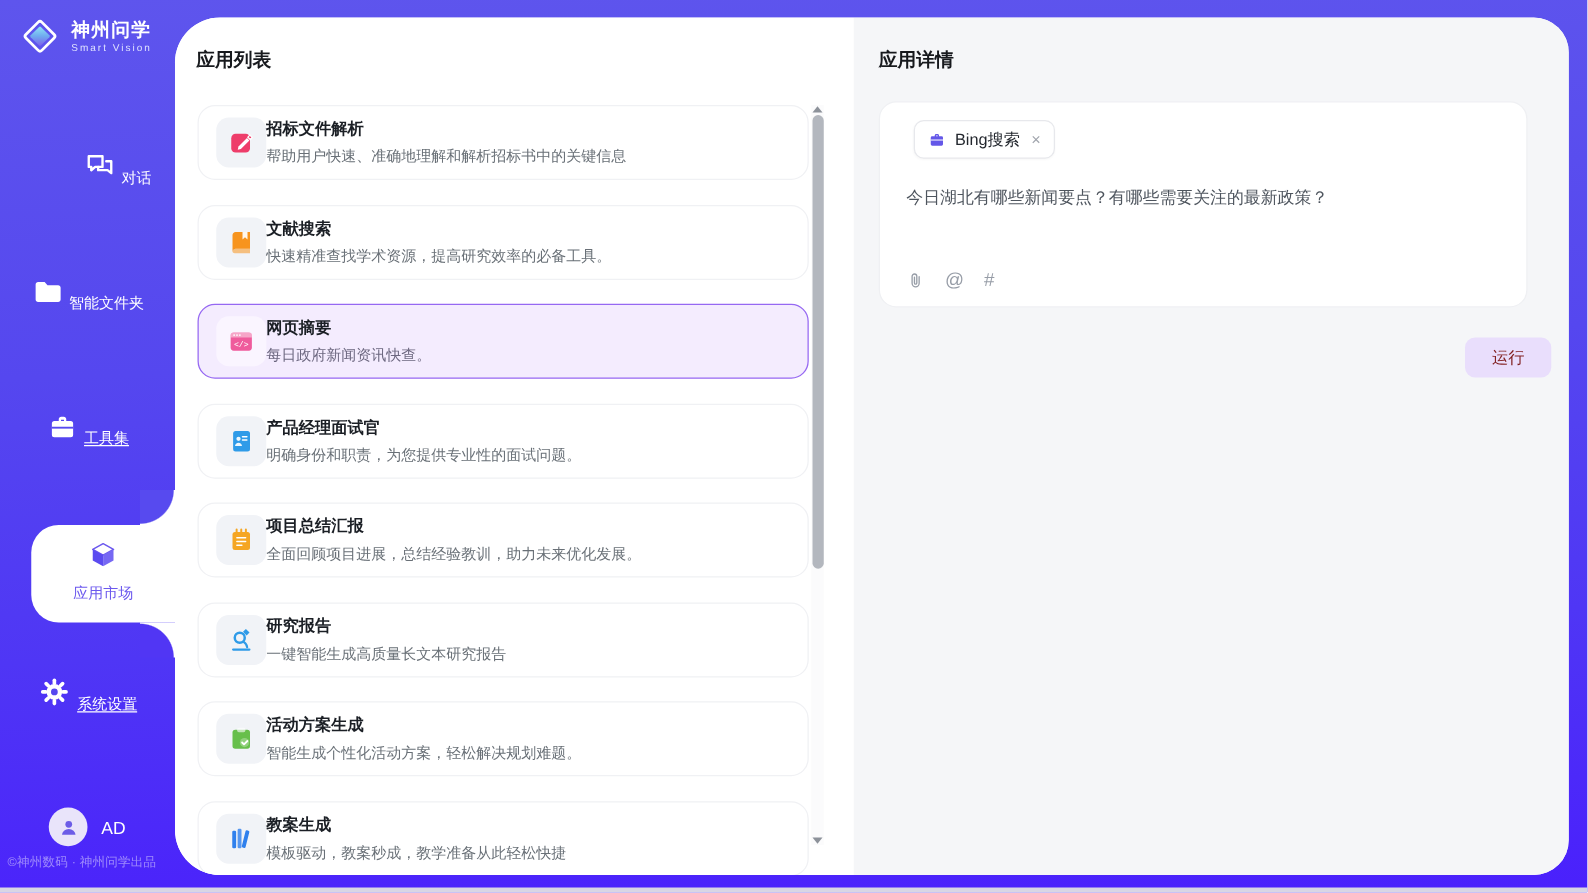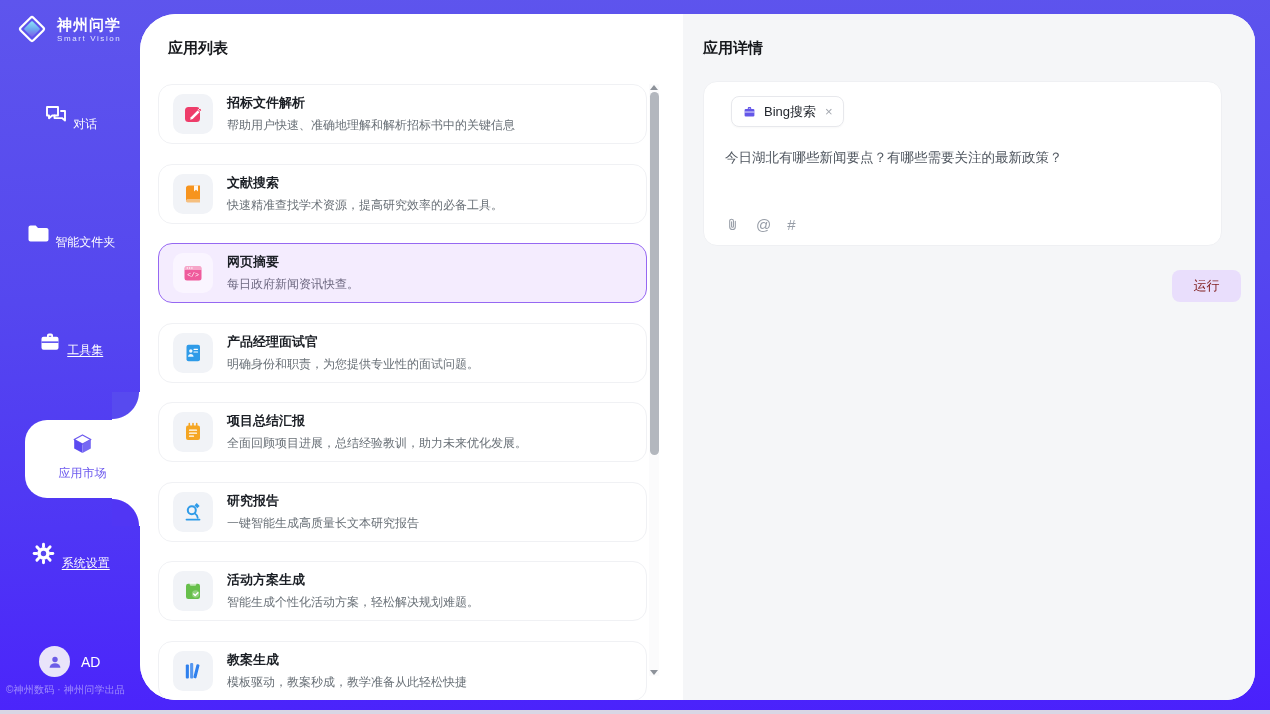--- a/index.html
+++ b/index.html
@@ -10,45 +10,45 @@
   .bottom-strip { position:absolute; left:0; right:0; bottom:0; height:4px; background:#d9d6e4; }
 
   
   .sidebar { position:absolute; left:0; top:0; width:140px; height:714px; }
   .logo { position:absolute; left:14px; top:11px; display:flex; align-items:center; gap:7px; }
   .logo-cn { font-size:15px; font-weight:bold; color:#fff; letter-spacing:1px; line-height:18px; }
   .logo-en { font-size:8px; color:#dfe2ff; letter-spacing:1.6px; }
   .nav-item { position:absolute; left:0; width:140px; text-align:center; color:#fff; cursor:pointer; }
   .nav-item .nav-label { display:inline-block; margin-top:5px; font-size:12px; color:#fff; }
   .nav-label.u { text-decoration:underline; text-underline-offset:2px; }
-  .nav-chat { top:102px; } .nav-folder { top:220px; } .nav-tools { top:328px; } .nav-settings { top:540px; }
+  .nav-chat { top:120px;margin-left:24px; } .nav-folder { top:220px; } .nav-tools { top:328px; } .nav-settings { top:540px; }
 
   .active-pill { position:absolute; left:25px; top:420px; width:115px; height:78px; background:#fff;
                  border-radius:22px 0 0 22px; text-align:center; padding-top:11px; cursor:pointer; }
   .active-pill .nav-label { color:#6C59EE; margin-top:3px; display:block; font-size:12px; }
   .curve { position:absolute; left:112px; width:28px; height:28px; }
   .curve-top { top:392px; background:radial-gradient(circle 28px at 0 0, #574AEF 26.5px, #fff 27.5px); }
   .curve-bottom { top:498px; background:radial-gradient(circle 28px at 0 100%, #5136F4 26.5px, #fff 27.5px); }
 
   .avatar-row { position:absolute; left:39px; top:646px; display:flex; align-items:center; gap:11px; cursor:pointer; }
   .avatar { width:31px; height:31px; border-radius:50%; background:#E9E4FA; display:flex; align-items:center; justify-content:center; }
   .user-name { color:#fff; font-size:14px; }
   .copyright { position:absolute; left:6px; top:683px; width:134px; font-size:10px; color:rgba(255,255,255,0.45); letter-spacing:0.2px; }
 
   
   .window { position:absolute; left:140px; top:14px; width:1115px; height:686px;
             border-radius:36px 28px 28px 36px; overflow:hidden; display:flex; background:#fff; }
   .list-panel { width:543px; background:#fff; position:relative; flex:none; }
   .details-panel { flex:1; background:#F5F6F8; position:relative; }
-  .panel-title { position:absolute; left:28px; top:25px; font-size:15px; font-weight:bold; color:#17191D; }
+  .panel-title { position:absolute; left:17px; top:25px; font-size:15px; font-weight:bold; color:#17191D; }
   .details-panel .panel-title { left:20px; }
 
   .apps { position:absolute; left:18px; top:70px; width:489px; }
   .app-card { height:60px; margin-bottom:19.5px; background:#fff; border:1px solid #F0F1F4; border-radius:14px;
-              display:flex; align-items:center; gap:14px; padding:12px 14px; cursor:pointer; }
+              display:flex; align-items:center; padding:12px 14px; cursor:pointer; }
   .app-card.selected { background:#F4ECFE; border:1.5px solid #9668F2; }
   .app-icon-box { width:40px; height:40px; border-radius:10px; background:#F1F3F7; flex:none;
                   display:flex; align-items:center; justify-content:center; }
   .selected .app-icon-box { background:#FAF5FF; }
   .app-title { font-size:13px; font-weight:bold; color:#1B1F25; margin-bottom:5px; }
   .app-desc { font-size:12px; color:#697077; white-space:nowrap; }
   .selected .app-desc { color:#6d6880; }
 
   .scrollbar { position:absolute; left:509px; top:70px; width:10px; height:592px; background:#FBFBFC; }
   .sb-thumb { position:absolute; left:0.5px; top:8px; width:9px; height:363px; background:#B3B7BE; border-radius:5px; }

